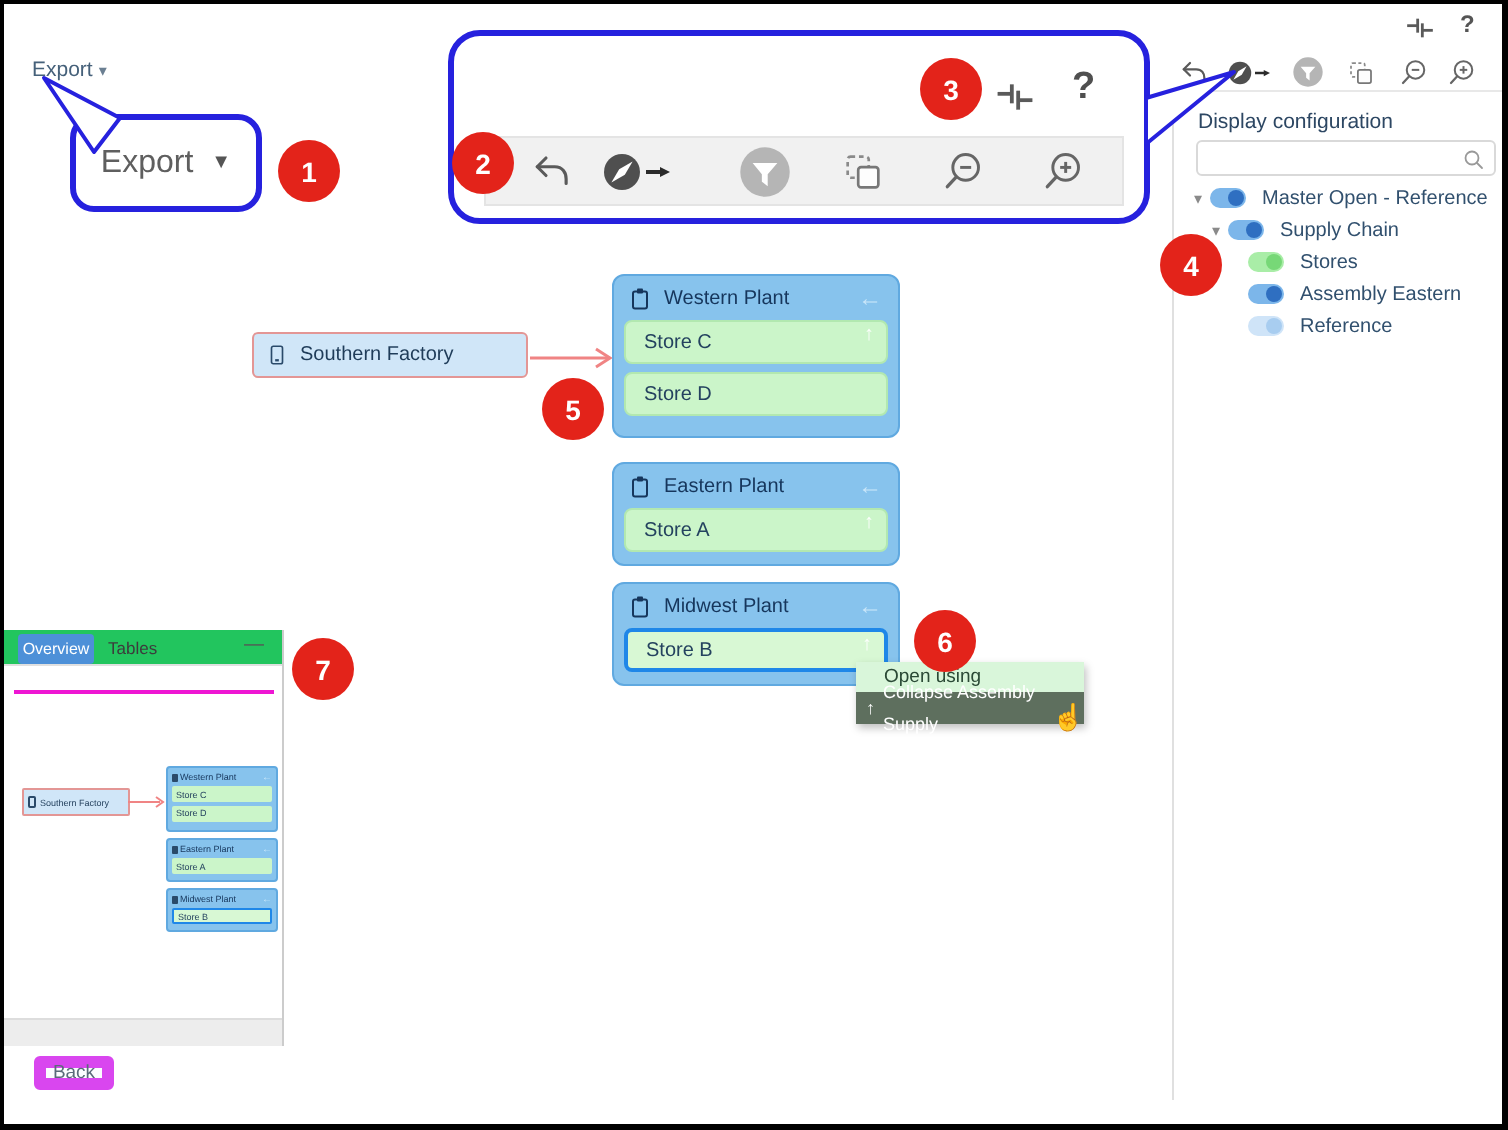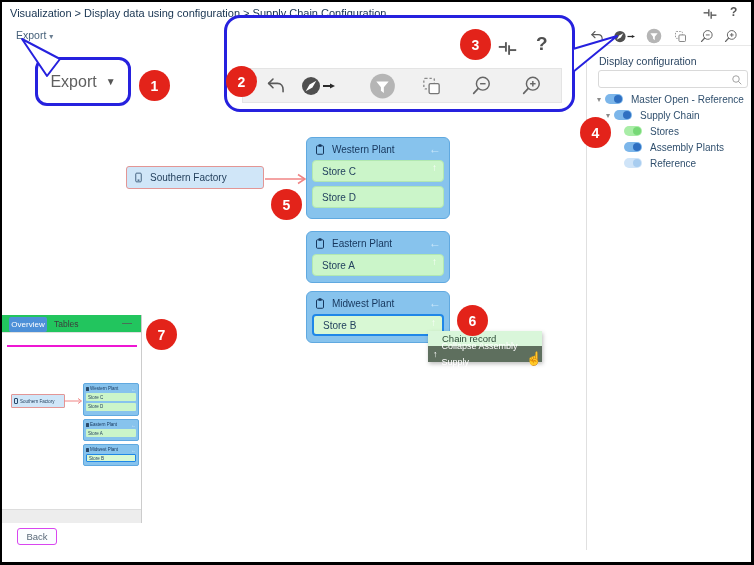--- a/index.html
+++ b/index.html
@@ -103,21 +103,21 @@
   .mini-gh { height:9px; font-size:4.5px; color:#16365c; display:flex; align-items:center;
     gap:1px; padding:0 2px; }
   .mini-gh .mga { margin-left:auto; color:#cde8fa; font-size:5px; }
   .mini-ghic { width:3px; height:4px; background:#2a4a6a; border-radius:0.5px; }
   .mini-store { margin:0 2px 1.5px 2px; height:8px; background:#cbf5c9; border-radius:1px;
     font-size:4.5px; color:#24425f; display:flex; align-items:center; padding-left:2px; }
   .mini-store.sel { border:1px solid #1f87e8; background:#d8f8d4; }
   .ov-footer { position:absolute; left:0; top:194px; width:100%; height:14px;
     background:#ededed; border-top:1px solid #ddd; }
 
-  .back-btn { left:15px; top:526px; width:40px; height:17px; border:1px solid #d946ef;
+  .back-btn { left:15px; top:526px; width:40px; height:17px; border:6px solid #d946ef;
     border-radius:3px; background:#fbfdff; color:#5a6a7a; font-size:9.5px;
     display:flex; align-items:center; justify-content:center; z-index:6; cursor:pointer; }
 </style>
 </head>
 <body>
 
 <svg width="0" height="0" style="position:absolute">
   <defs>
     <symbol id="sym-undo" viewBox="0 0 24 24">
       <path d="M8 4 L3 9 L8 14" fill="none" stroke="#5a5a5a" stroke-width="1.8" stroke-linecap="round" stroke-linejoin="round"></path>
@@ -164,21 +164,20 @@
     </symbol>
     <symbol id="sym-search" viewBox="0 0 24 24">
       <circle cx="10" cy="10" r="6.5" fill="none" stroke="#999" stroke-width="1.8"></circle>
       <line x1="15" y1="15" x2="20" y2="20" stroke="#999" stroke-width="1.8" stroke-linecap="round"></line>
     </symbol>
   </defs>
 </svg>
 
 <div class="screen">
 
-  <div class="abs breadcrumb">Visualization &gt; Display data using configuration &gt; Supply Chain Configuration</div>
 
   <div class="abs export-small">
     <span>Export</span><span class="caret">▾</span>
   </div>
 
   <svg class="tb-icon" style="left:701px; top:5px;" width="14" height="14">
       <use href="#sym-collapse"></use>
     </svg>
   <div class="abs help-small">?</div>
 
@@ -226,21 +225,21 @@
     <div class="tree-row" style="left:37px; top:78px;">
       <span class="toggle tg-green">
           <span class="knob"></span>
         </span>
       <span class="tree-label">Stores</span>
     </div>
     <div class="tree-row" style="left:37px; top:94px;">
       <span class="toggle tg-blue">
           <span class="knob"></span>
         </span>
-      <span class="tree-label">Assembly Plants</span>
+      <span class="tree-label">Assembly Eastern</span>
     </div>
     <div class="tree-row" style="left:37px; top:110px;">
       <span class="toggle tg-pale">
           <span class="knob"></span>
         </span>
       <span class="tree-label">Reference</span>
     </div>
   </div>
 
   <div class="abs factory-node">
@@ -294,21 +293,21 @@
       <span>Midwest Plant</span>
       <span class="back-arrow">←</span>
     </div>
     <div class="store selected">
       <span>Store B</span>
       <span class="uparrow">↑</span>
     </div>
   </div>
 
   <div class="abs ctx-menu">
-    <div class="ctx-open">Chain record</div>
+    <div class="ctx-open">Open using</div>
     <div class="ctx-collapse">
       <span>↑</span>
       <span>Collapse Assembly Supply</span>
     </div>
   </div>
   <div class="abs hand-cursor">☝</div>
 
   <div class="bubble bubble1">
     <span class="txt">Export</span>
     <span class="caret">▼</span>

